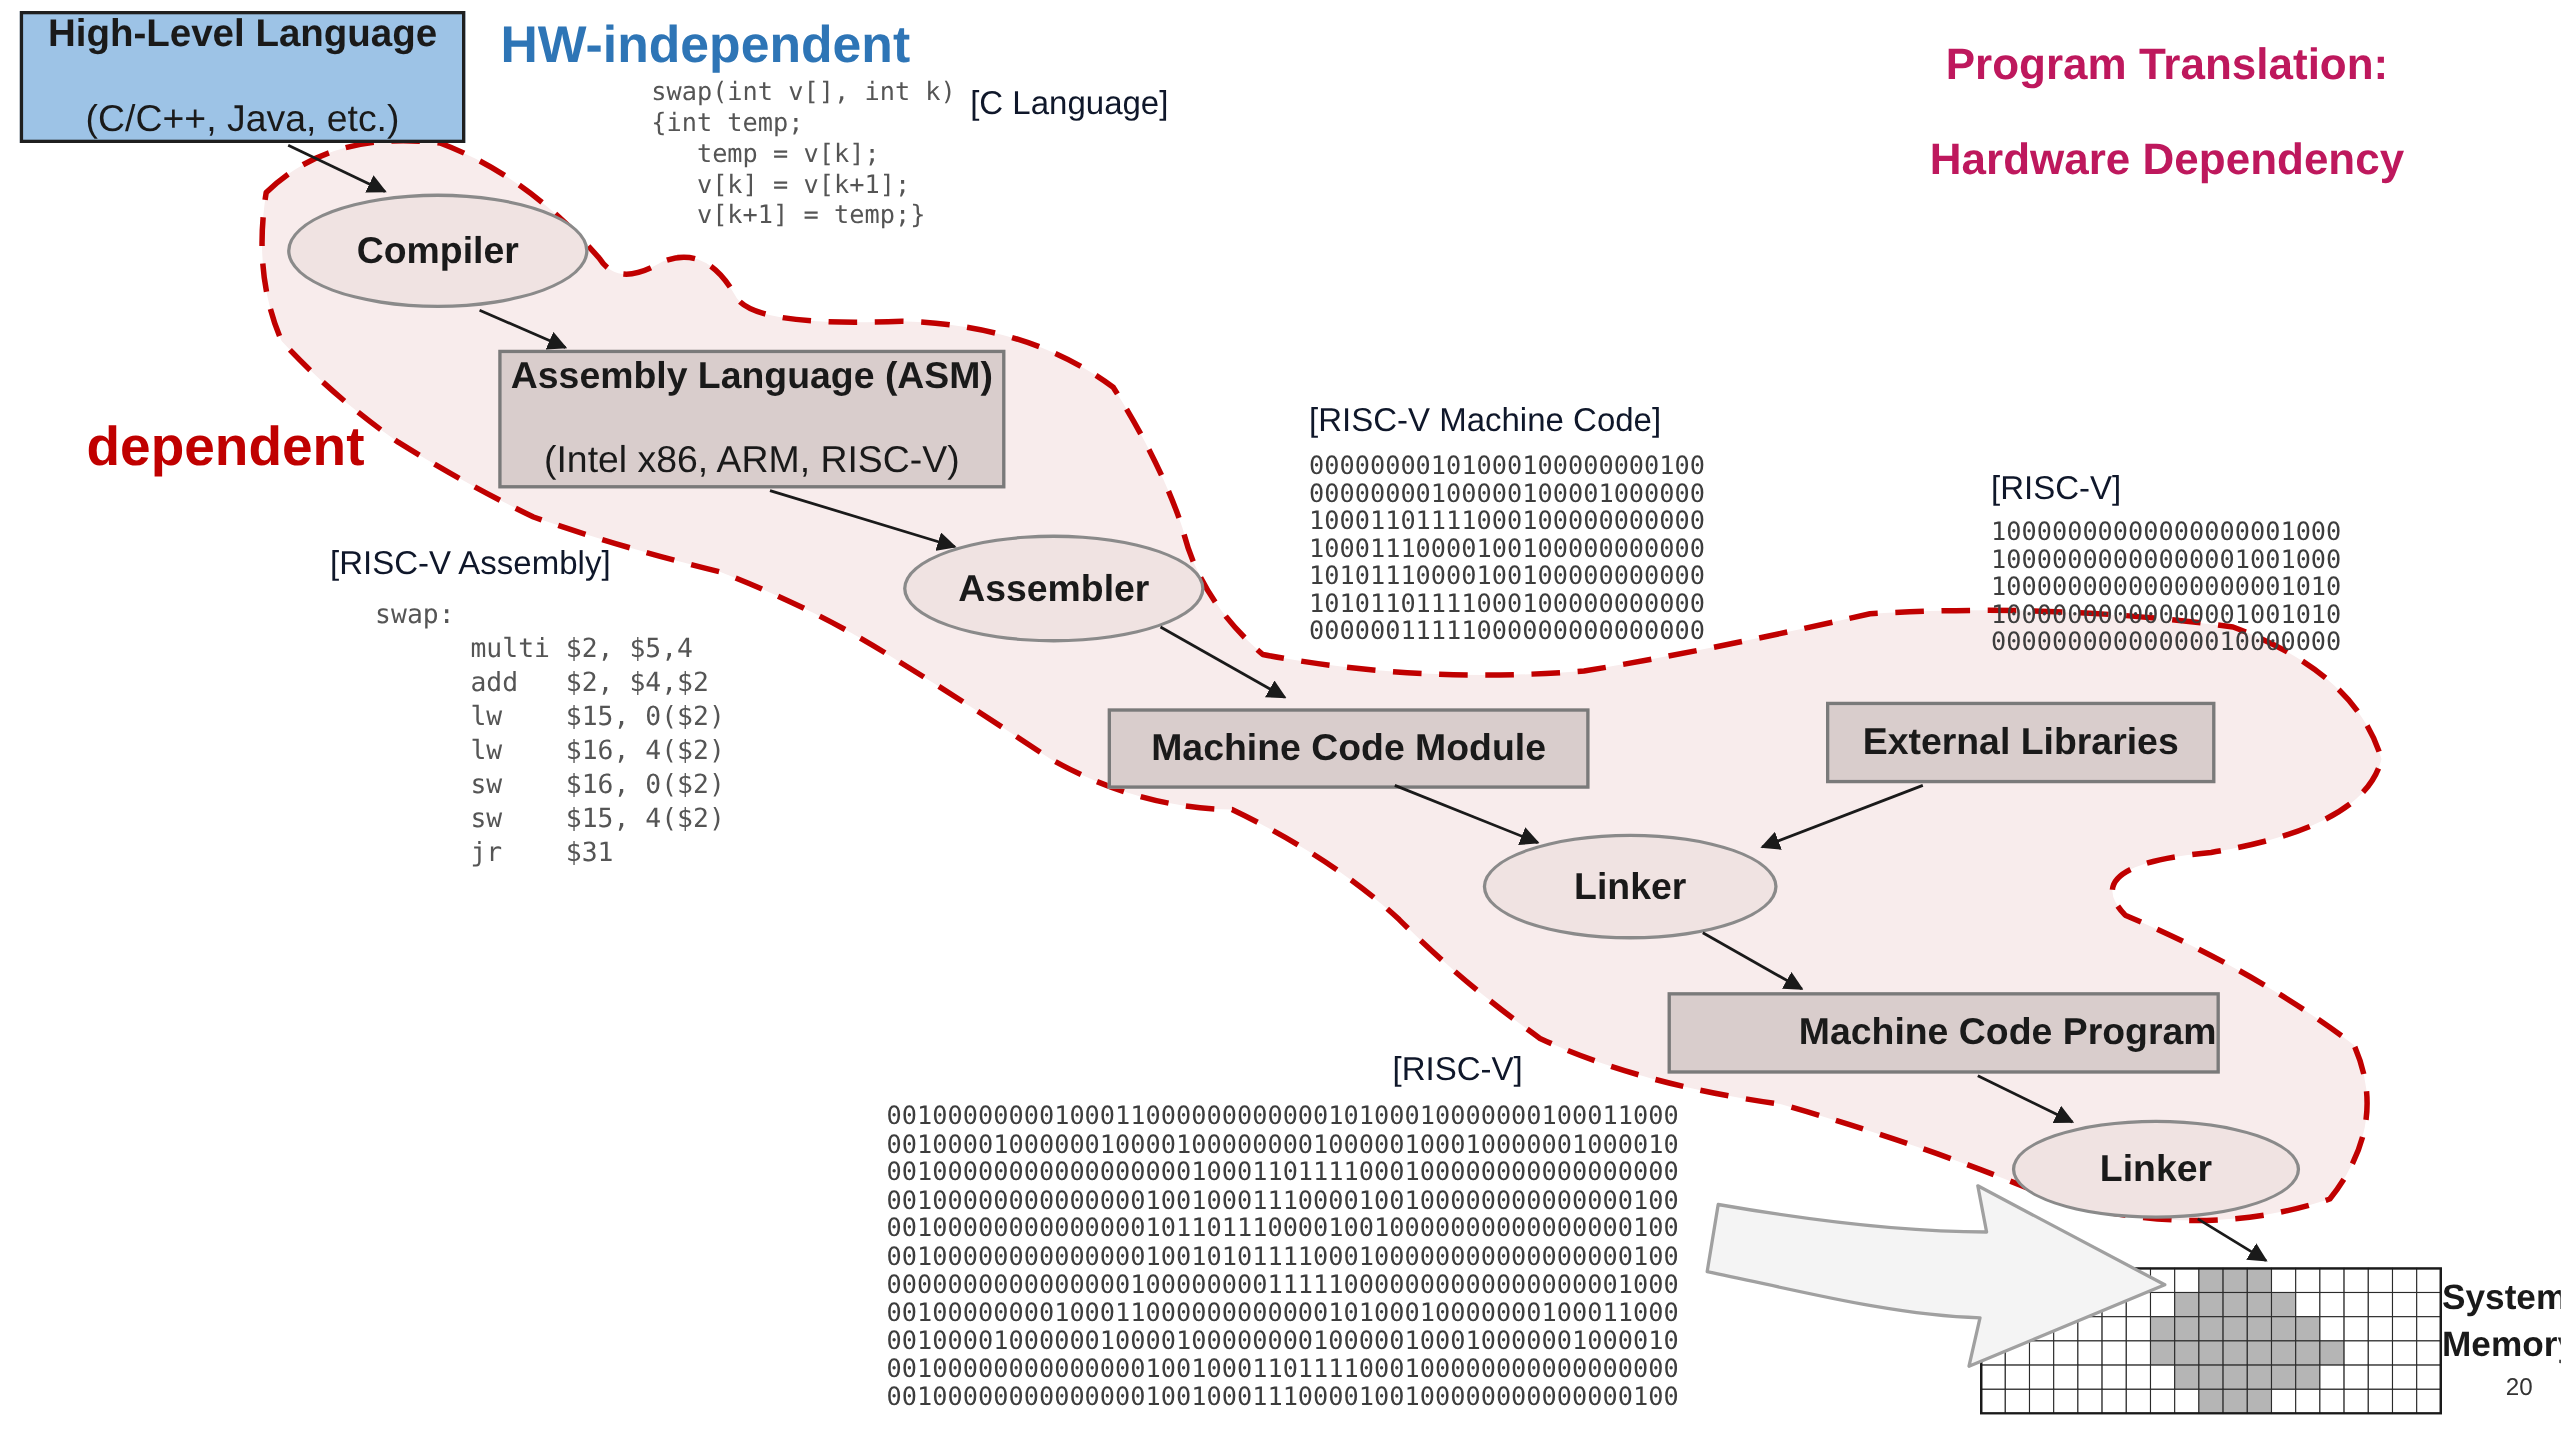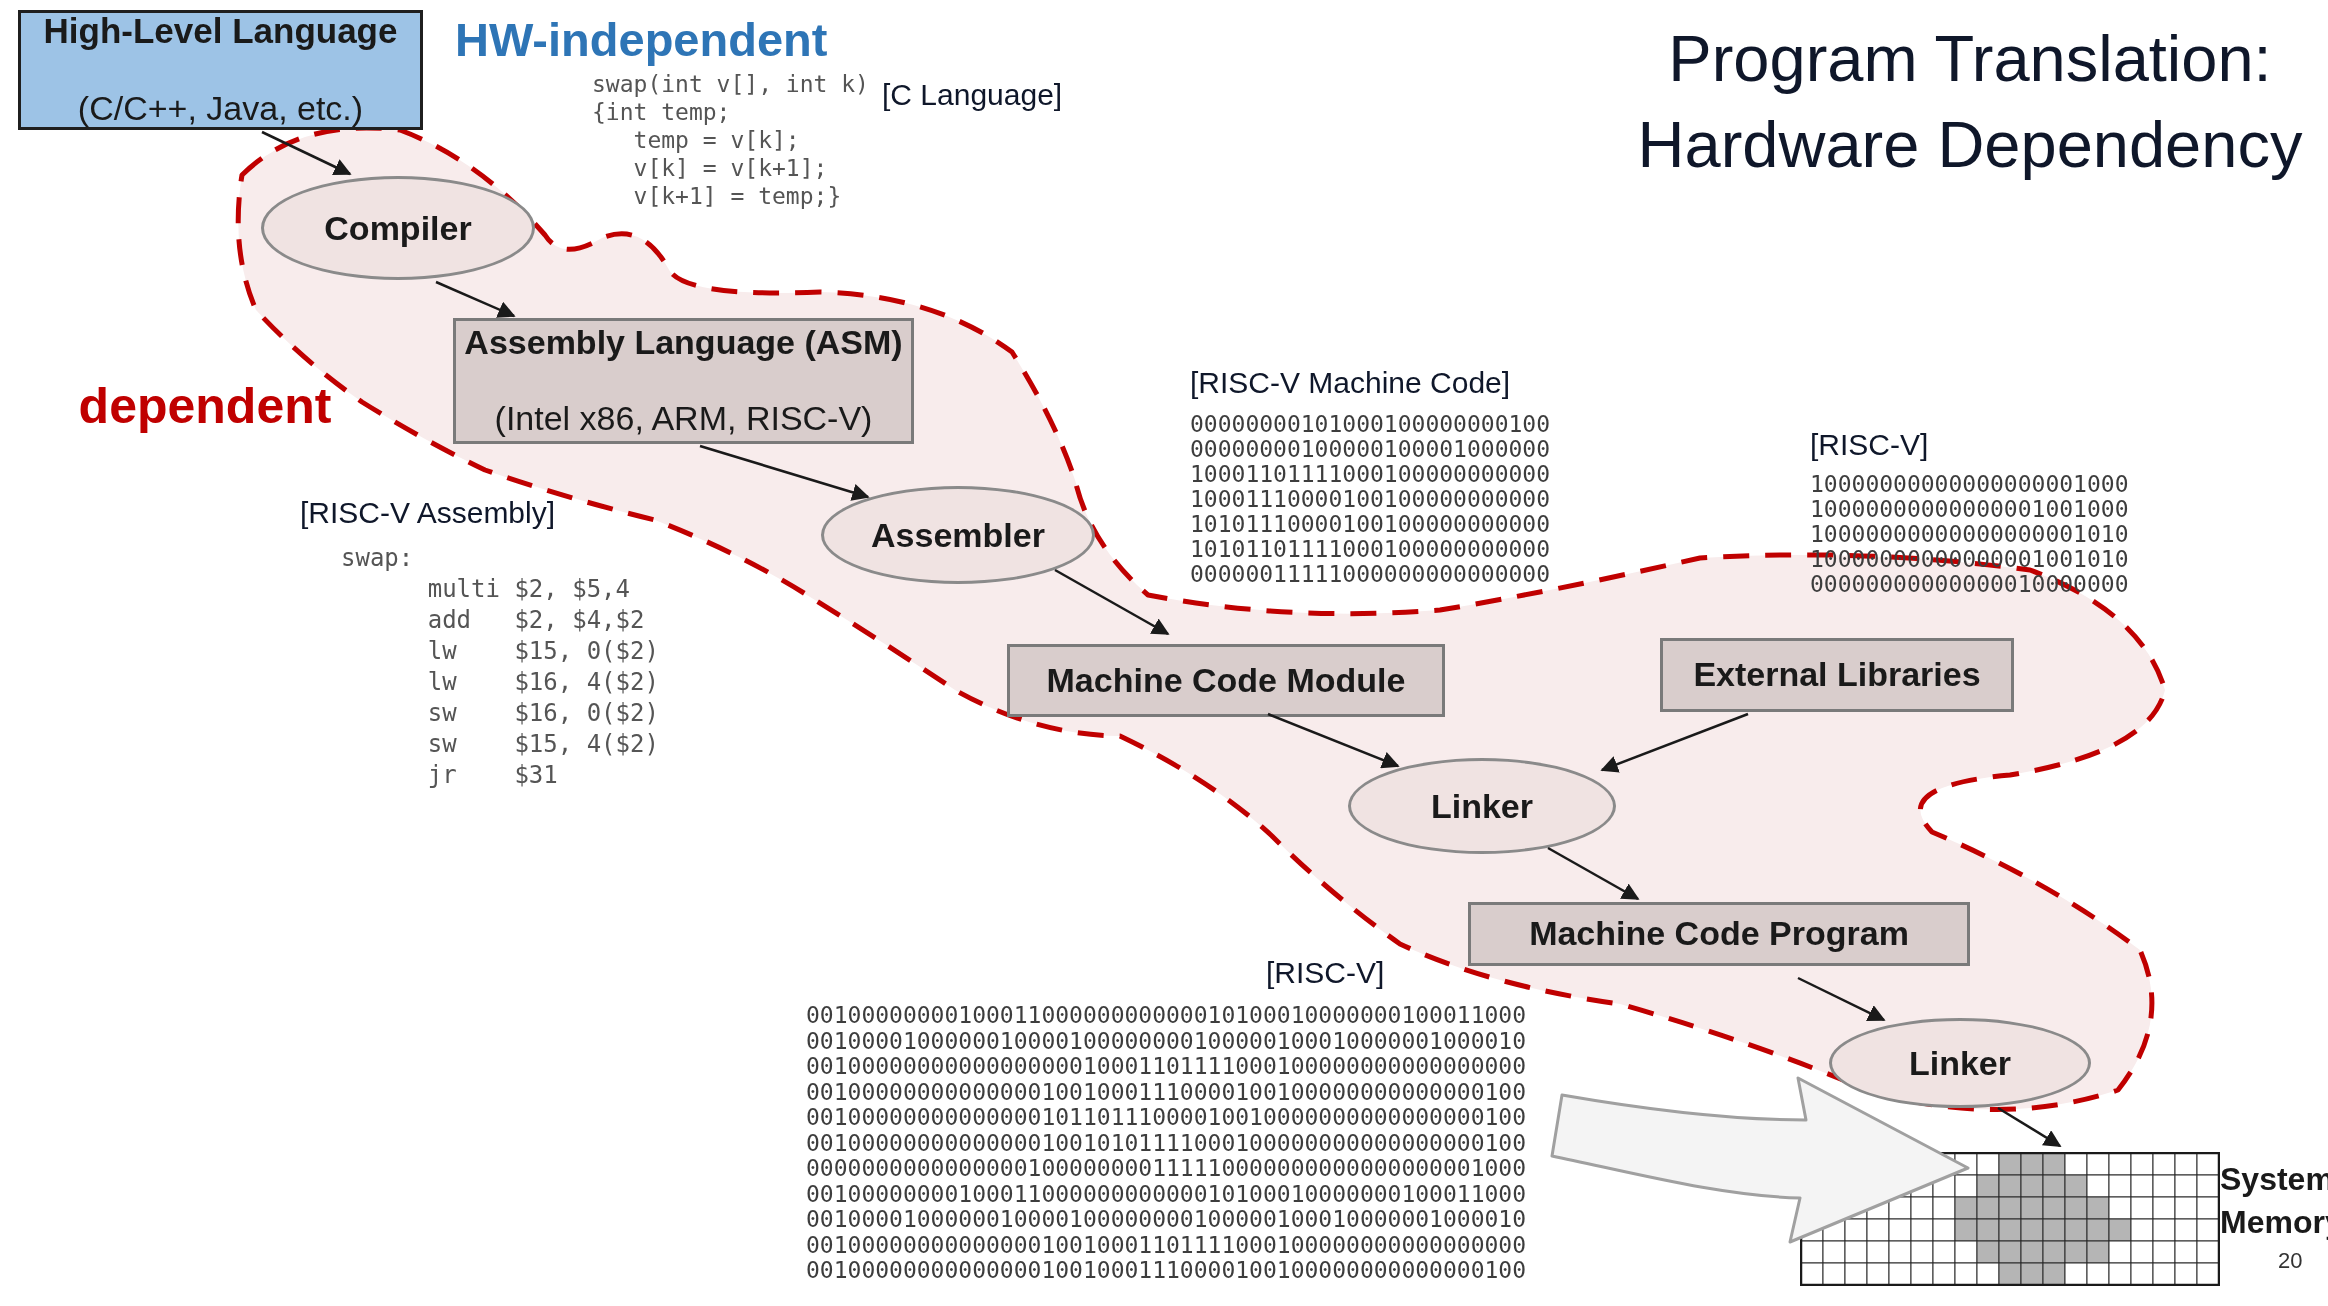--- a/index.html
+++ b/index.html
@@ -22,21 +22,21 @@
   .hll { background:#9dc3e6; border:3px solid #1f1f1f; }
   .hll .t1 { font-size:35px; }
 
   
   .bracket-label { font-size:30px; color:#0f172a; }
   pre.code { font-family:"DejaVu Sans Mono","Liberation Mono",monospace; color:#555555; }
   pre.src  { font-size:23px; line-height:28px; }
   pre.asm  { font-size:24px; line-height:31px; }
   pre.bin  { font-size:23px; line-height:25px; color:#3d3d3d; }
   #slide-title { left:1620px; top:16px; width:700px; text-align:center;
-                 font-size:65px; line-height:86px; color:#0f172a; }
+                 font-size:40px; line-height:86px; color:#be185d;font-weight:bold; }
   #hw-independent { left:455px; top:12px; font-size:47px; font-weight:bold; color:#2e75b6; }
   #hw-dependent { left:40px; top:368px; width:330px; text-align:center;
                   font-size:50px; line-height:76px; font-weight:bold; color:#c00000; }
   #system-memory { left:2220px; top:1158px; font-size:32px; line-height:43px; font-weight:bold; }
   #page-number { left:2278px; top:1248px; font-size:22px; color:#333; }
 </style>
 </head>
 <body>
 
 <svg class="layer" id="blob-layer" viewBox="0 0 2328 1306">
@@ -117,21 +117,21 @@
 </div>
 
 <div class="abs rect-node" style="left:1660px; top:638px; width:354px; height:74px;">
   <div class="t1">External Libraries</div>
 </div>
 
 <div class="abs ellipse-node" style="left:1348px; top:758px; width:268px; height:96px;">
   <span>Linker</span>
 </div>
 
-<div class="abs rect-node" style="left:1468px; top:902px; width:502px; height:64px;">
+<div class="abs rect-node" style="left:1516px; top:902px; width:502px; height:74px;align-items:flex-end;">
   <div class="t1">Machine Code Program</div>
 </div>
 
 <div class="abs ellipse-node" style="left:1829px; top:1018px; width:262px; height:90px;">
   <span>Linker</span>
 </div>
 
 <div class="abs bracket-label" style="left:1266px; top:956px;">[RISC-V]</div>
 <pre class="abs code bin" style="left:806px; top:1003px; line-height:25.5px;">0010000000010001100000000000010100010000000100011000
 0010000100000010000100000000100000100010000001000010

